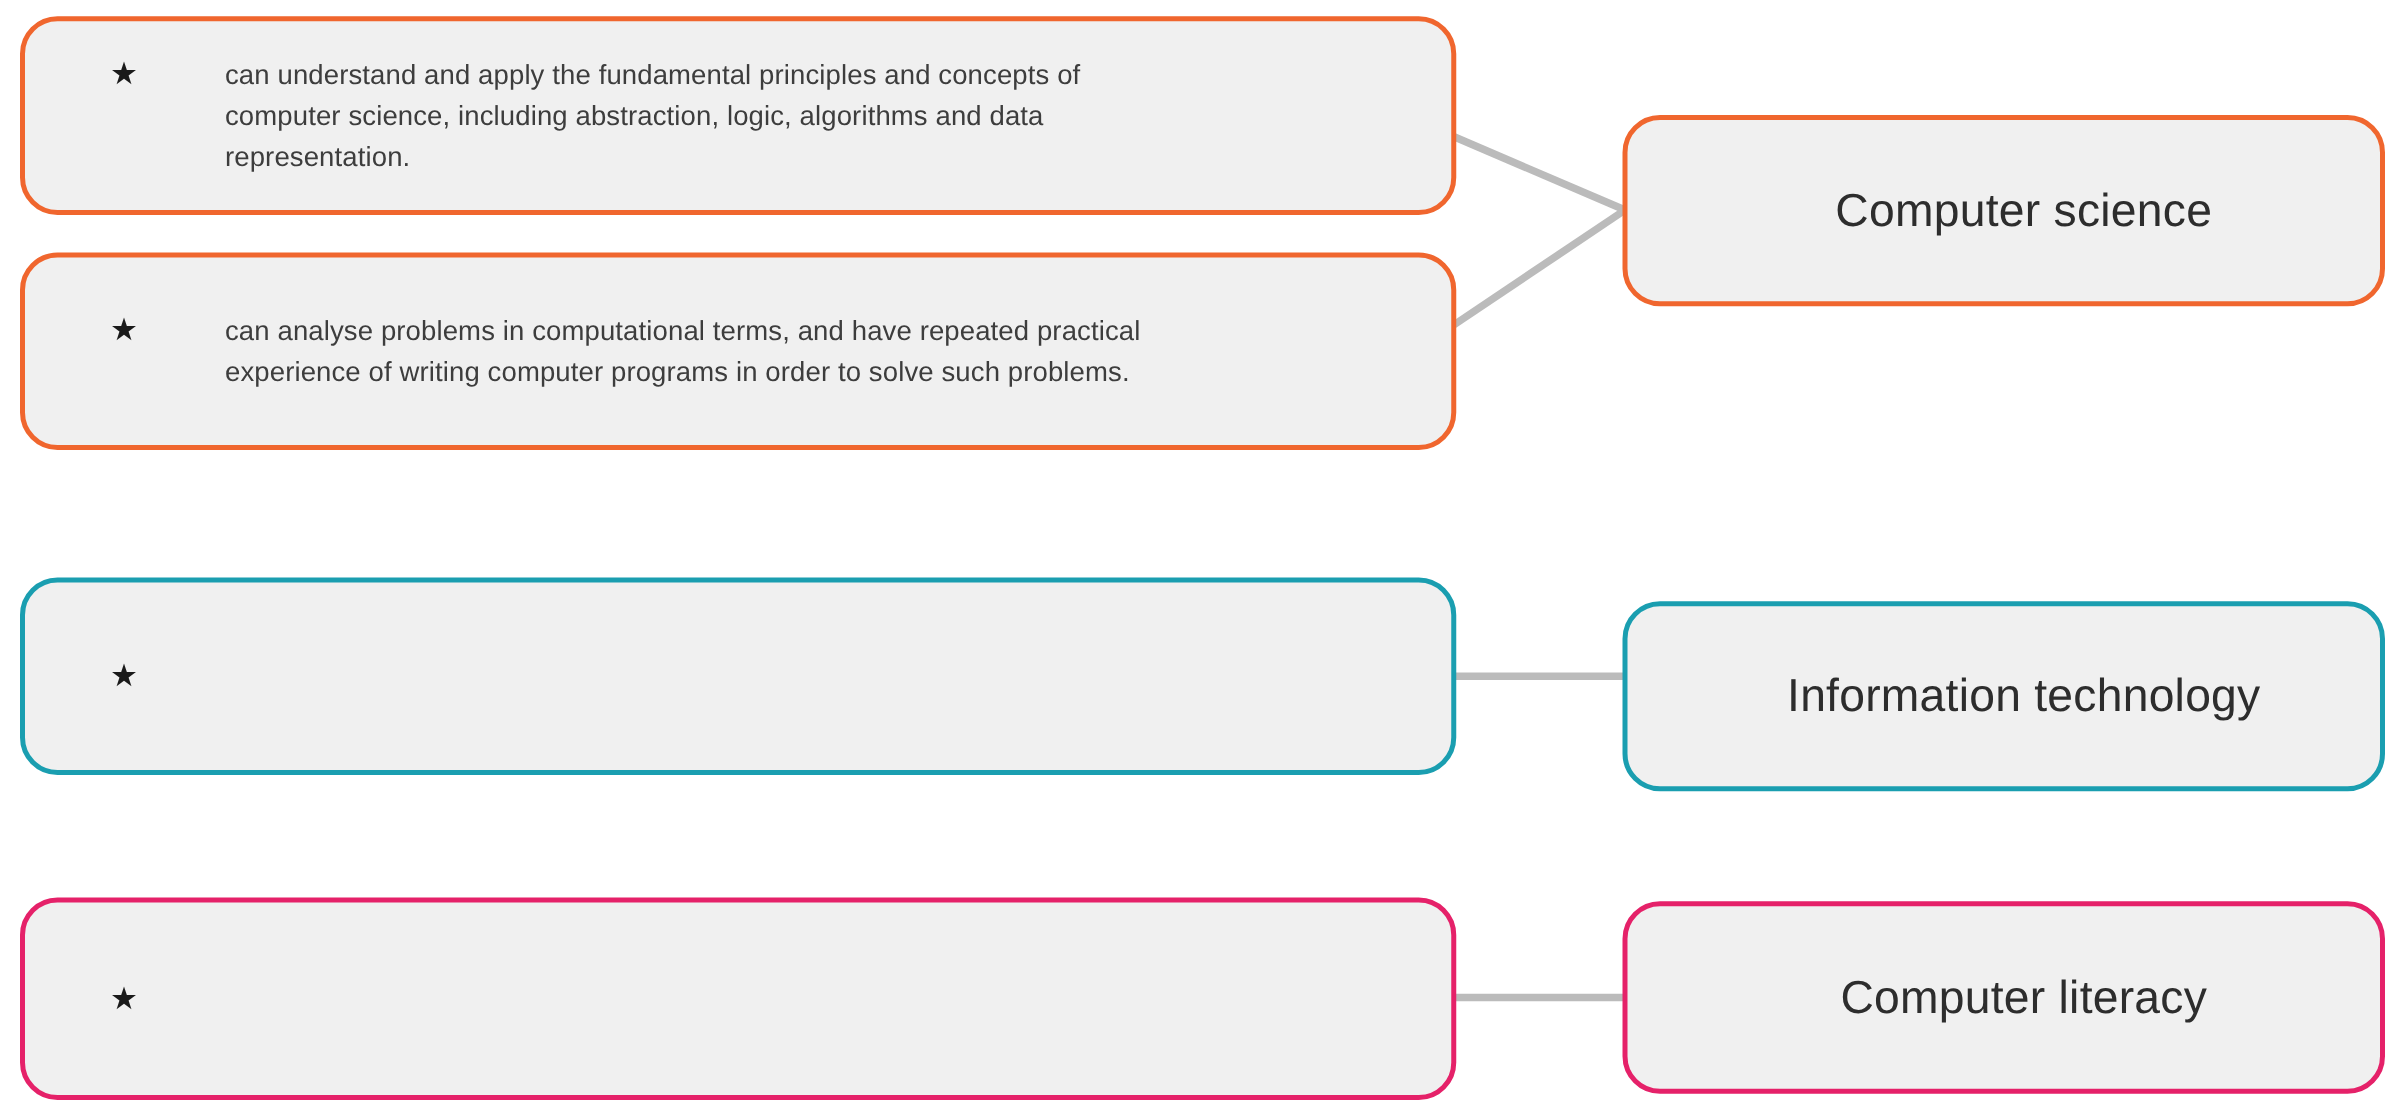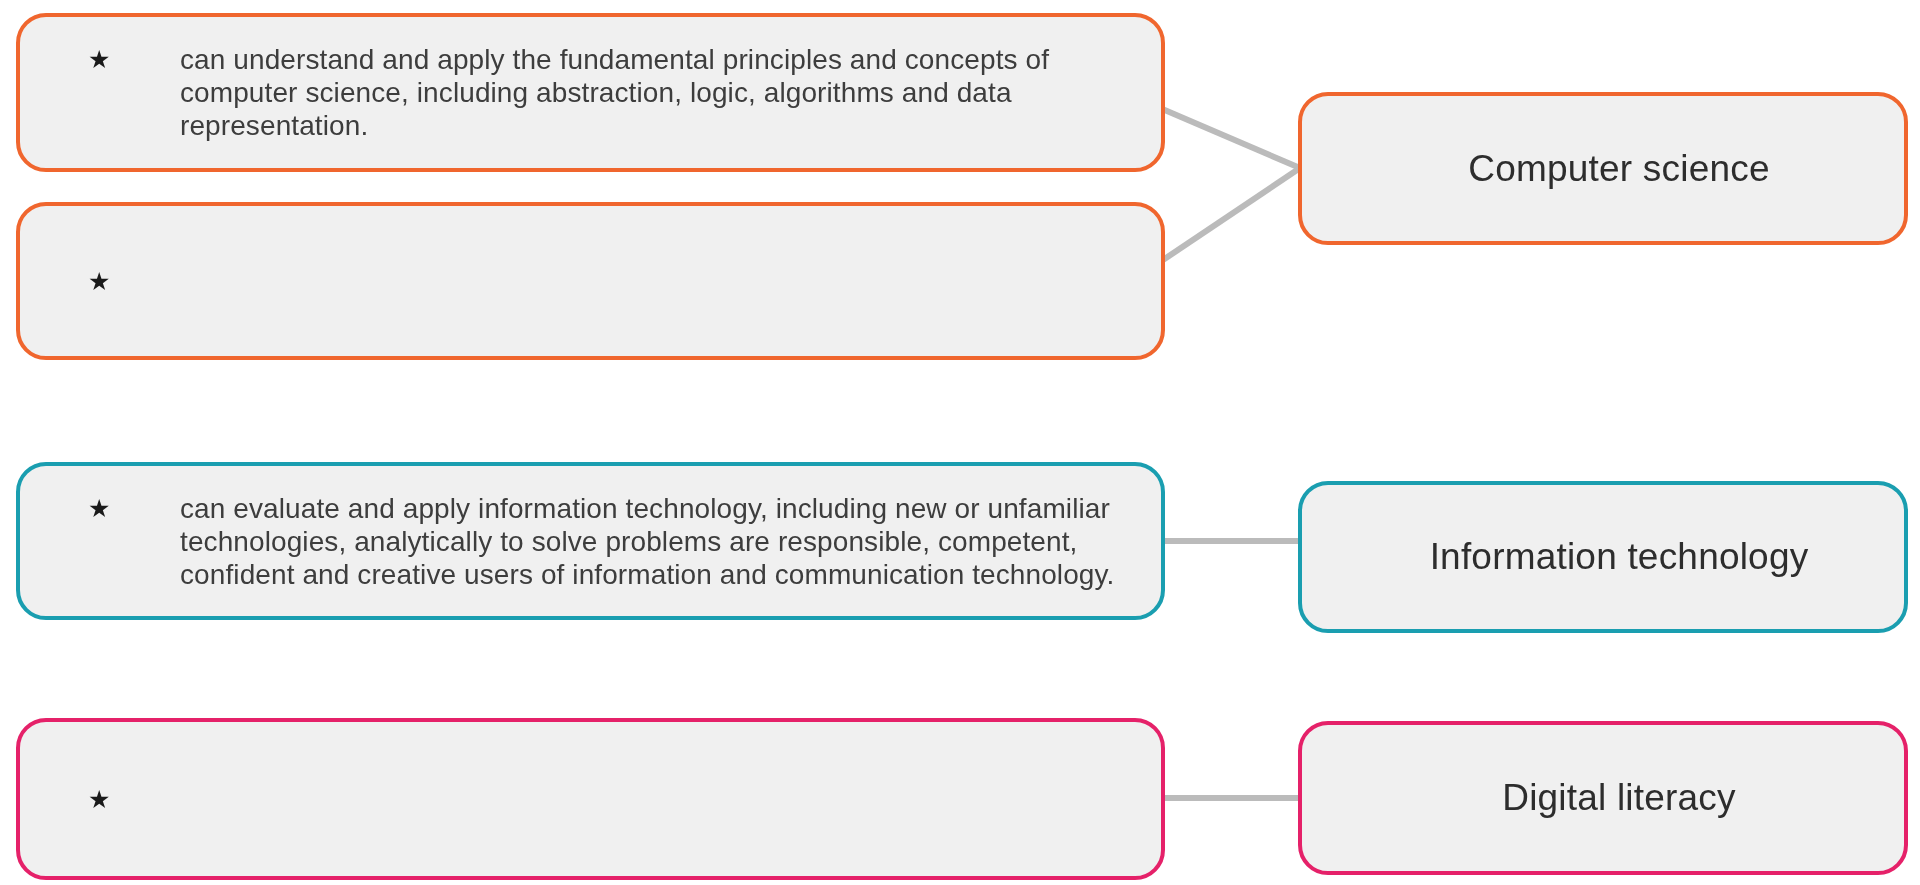--- a/index.html
+++ b/index.html
@@ -59,21 +59,21 @@
     margin-left: 68px;
     font-size: 25px;
     line-height: 33px;
     color: #1a1a1a;
     text-align: left;
   }
   .stmt-text {
     flex: 1 1 auto;
     margin-left: 36px;
     margin-right: 30px;
-    font-size: 28px;
+    font-size: 22px;
     line-height: 33px;
     color: #3d3d3d;
     white-space: pre-line;
     letter-spacing: 0.1px;
   }
   .category-label {
     font-size: 37px;
     color: #2d2d2d;
     letter-spacing: 0.2px;
   }
@@ -104,43 +104,42 @@
       <span class="star">★</span>
       <span class="stmt-text">can understand and apply the fundamental principles and concepts of
 computer science, including abstraction, logic, algorithms and data
 representation.</span>
     </div>
   </div>
 
   <div id="stmt-2" class="node statement-box orange">
     <div class="stmt-row">
       <span class="star">★</span>
+      <span class="stmt-text">can analyse problems in computational terms, and have repeated practical
+experience of writing computer programs in order to solve such problems.</span>
     </div>
   </div>
 
   <div id="stmt-3" class="node statement-box teal">
     <div class="stmt-row">
       <span class="star">★</span>
-      <span class="stmt-text">can evaluate and apply information technology, including new or unfamiliar
-technologies, analytically to solve problems are responsible, competent,
-confident and creative users of information and communication technology.</span>
     </div>
   </div>
 
   <div id="stmt-4" class="node statement-box pink">
     <div class="stmt-row">
       <span class="star">★</span>
     </div>
   </div>
 
   <div id="cat-1" class="node category-box orange">
     <span class="category-label">Computer science</span>
   </div>
 
   <div id="cat-2" class="node category-box teal">
     <span class="category-label">Information technology</span>
   </div>
 
   <div id="cat-3" class="node category-box pink">
-    <span class="category-label">Digital literacy</span>
+    <span class="category-label">Computer literacy</span>
   </div>
 
 </div>
 
 </body></html>

